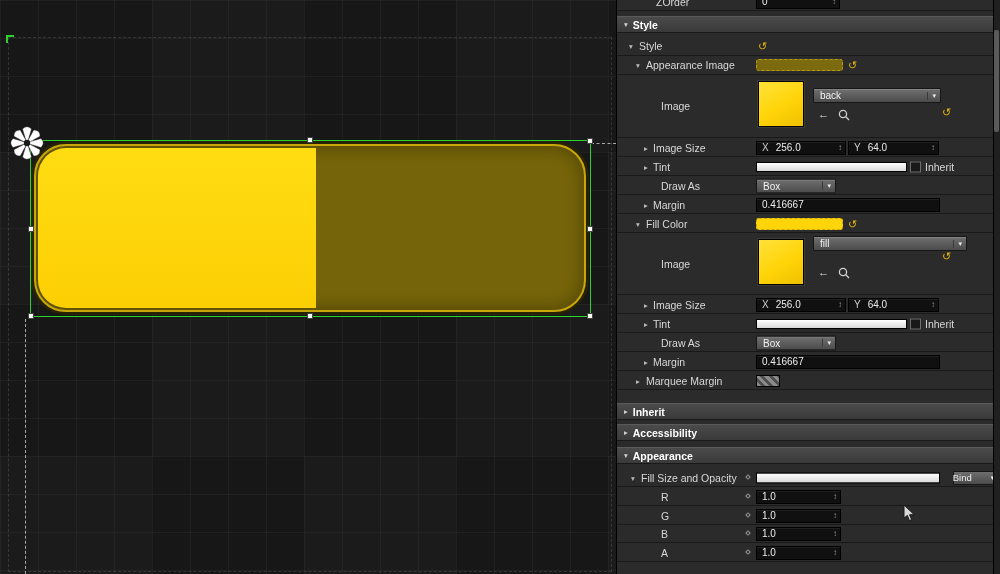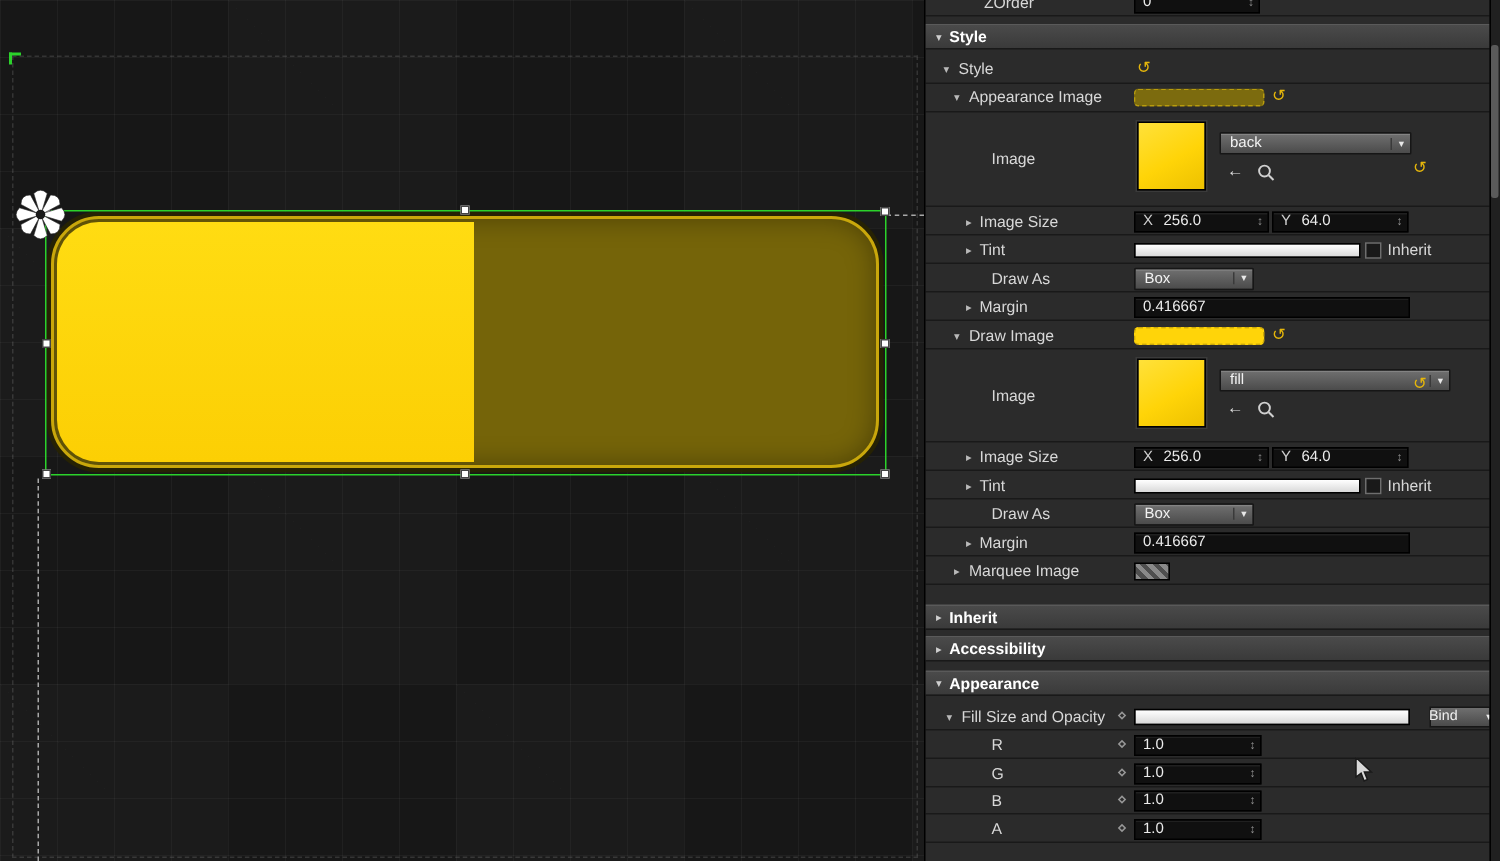--- a/index.html
+++ b/index.html
@@ -208,29 +208,29 @@
     <div class="prow" style="top:196px;height:18px">
       <span class="exp" style="left:27px">▸</span>
       <span class="lbl" style="left:36px">Margin</span>
       <span class="pv vc nfield" style="left:139px;width:184px">
         <span class="nval">0.416667</span>
       </span>
     </div>
 
     <div class="prow" style="top:215px;height:18px">
       <span class="exp" style="left:19px">▾</span>
-      <span class="lbl" style="left:29px">Draw Image</span>
+      <span class="lbl" style="left:29px">Fill Color</span>
       <span class="pv vc prev fillp" style="left:139px;width:87px"></span>
       <span class="pv vc reset" style="left:231px">↺</span>
     </div>
 
     <div class="prow" style="top:233px;height:62px">
       <span class="lbl" style="left:44px">Image</span>
       <span class="pv thumb" style="left:141px;top:6px"></span>
-      <span class="pv dd" style="left:196px;top:13px;width:154px">
+      <span class="pv dd" style="left:196px;top:3px;width:154px">
         <span>fill</span>
         <span class="ddarr">▾</span>
       </span>
       <span class="pv aicon" style="left:201px;top:34px">←</span>
       <svg class="pv" style="left:221px;top:34px" width="12" height="12">
         <circle cx="5" cy="5" r="3.6" stroke="#d0d0d0" stroke-width="1.3" fill="none"></circle>
         <line x1="7.8" y1="7.8" x2="11" y2="11" stroke="#d0d0d0" stroke-width="1.3"></line>
       </svg>
       <span class="pv reset" style="left:325px;top:18px">↺</span>
     </div>
@@ -269,21 +269,21 @@
     <div class="prow" style="top:353px;height:18px">
       <span class="exp" style="left:27px">▸</span>
       <span class="lbl" style="left:36px">Margin</span>
       <span class="pv vc nfield" style="left:139px;width:184px">
         <span class="nval">0.416667</span>
       </span>
     </div>
 
     <div class="prow" style="top:372px;height:18px">
       <span class="exp" style="left:19px">▸</span>
-      <span class="lbl" style="left:29px">Marquee Image</span>
+      <span class="lbl" style="left:29px">Marquee Margin</span>
       <span class="pv vc marq" style="left:139px"></span>
     </div>
 
     <div class="hdr" style="top:403px">
       <span class="tri">▸</span>
       <span>Inherit</span>
     </div>
     <div class="hdr" style="top:424px">
       <span class="tri">▸</span>
       <span>Accessibility</span>

